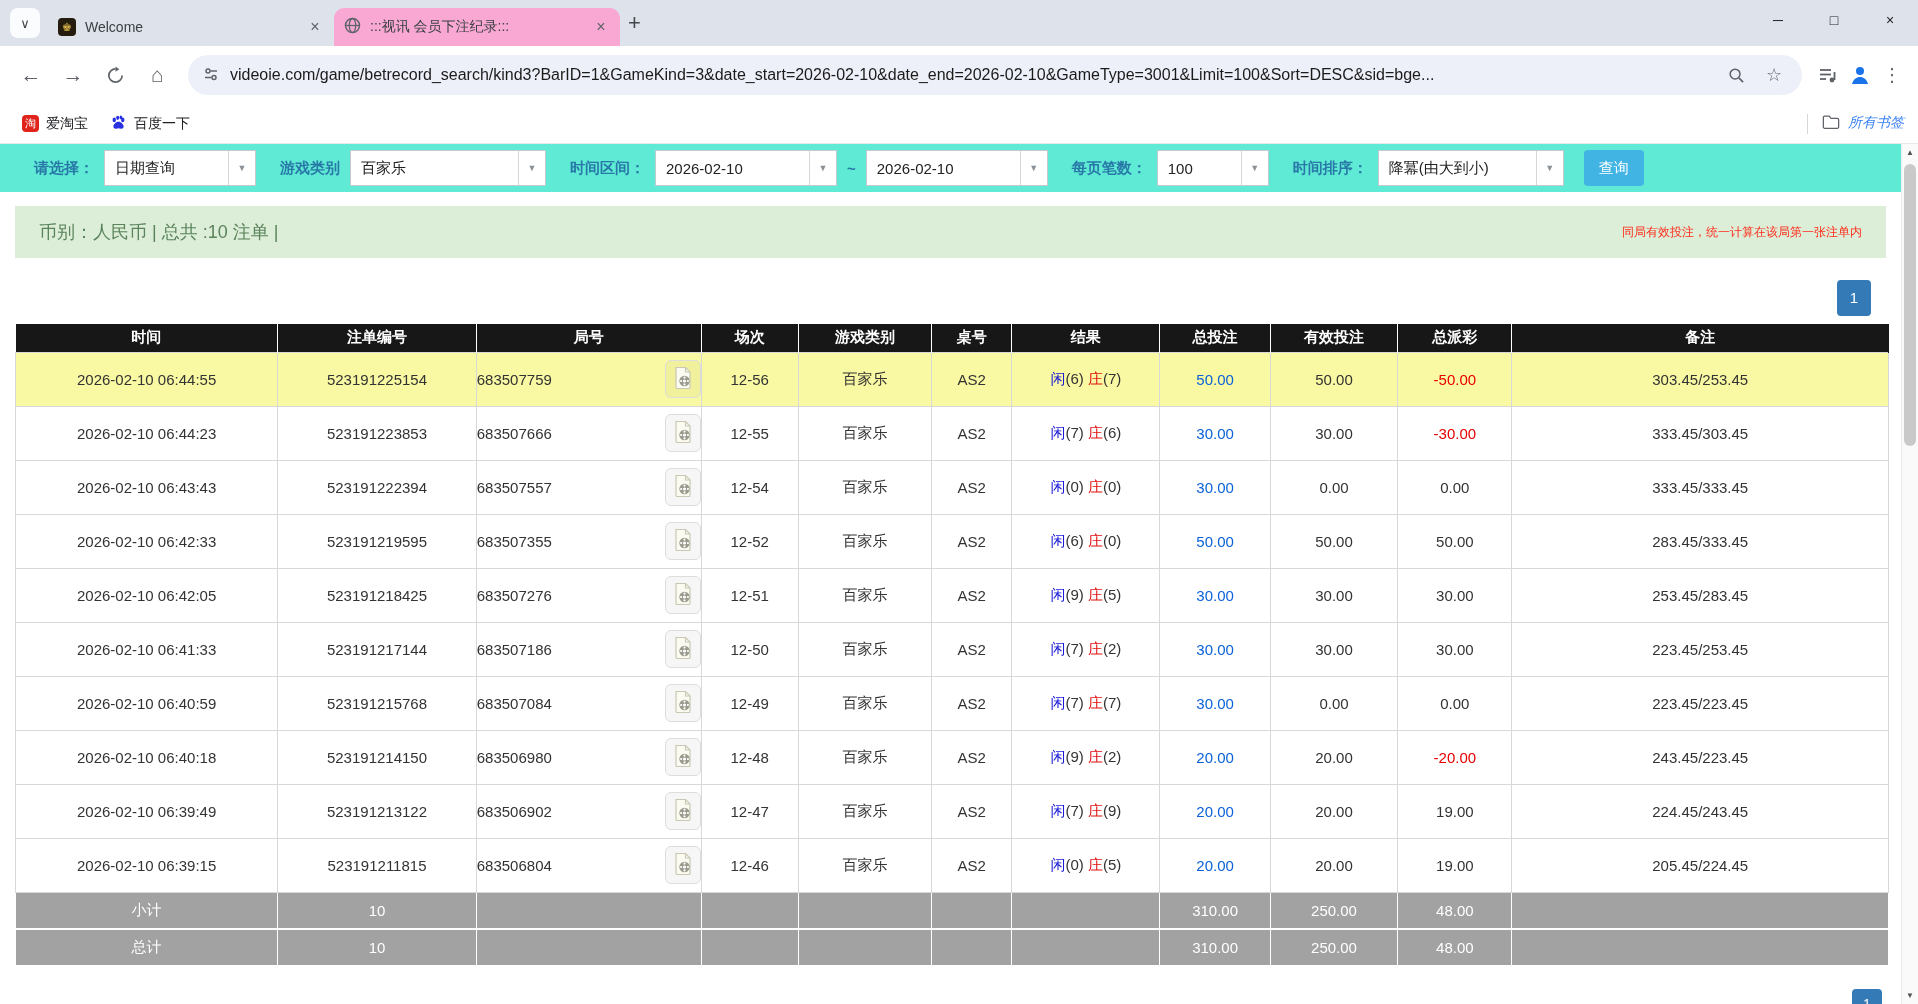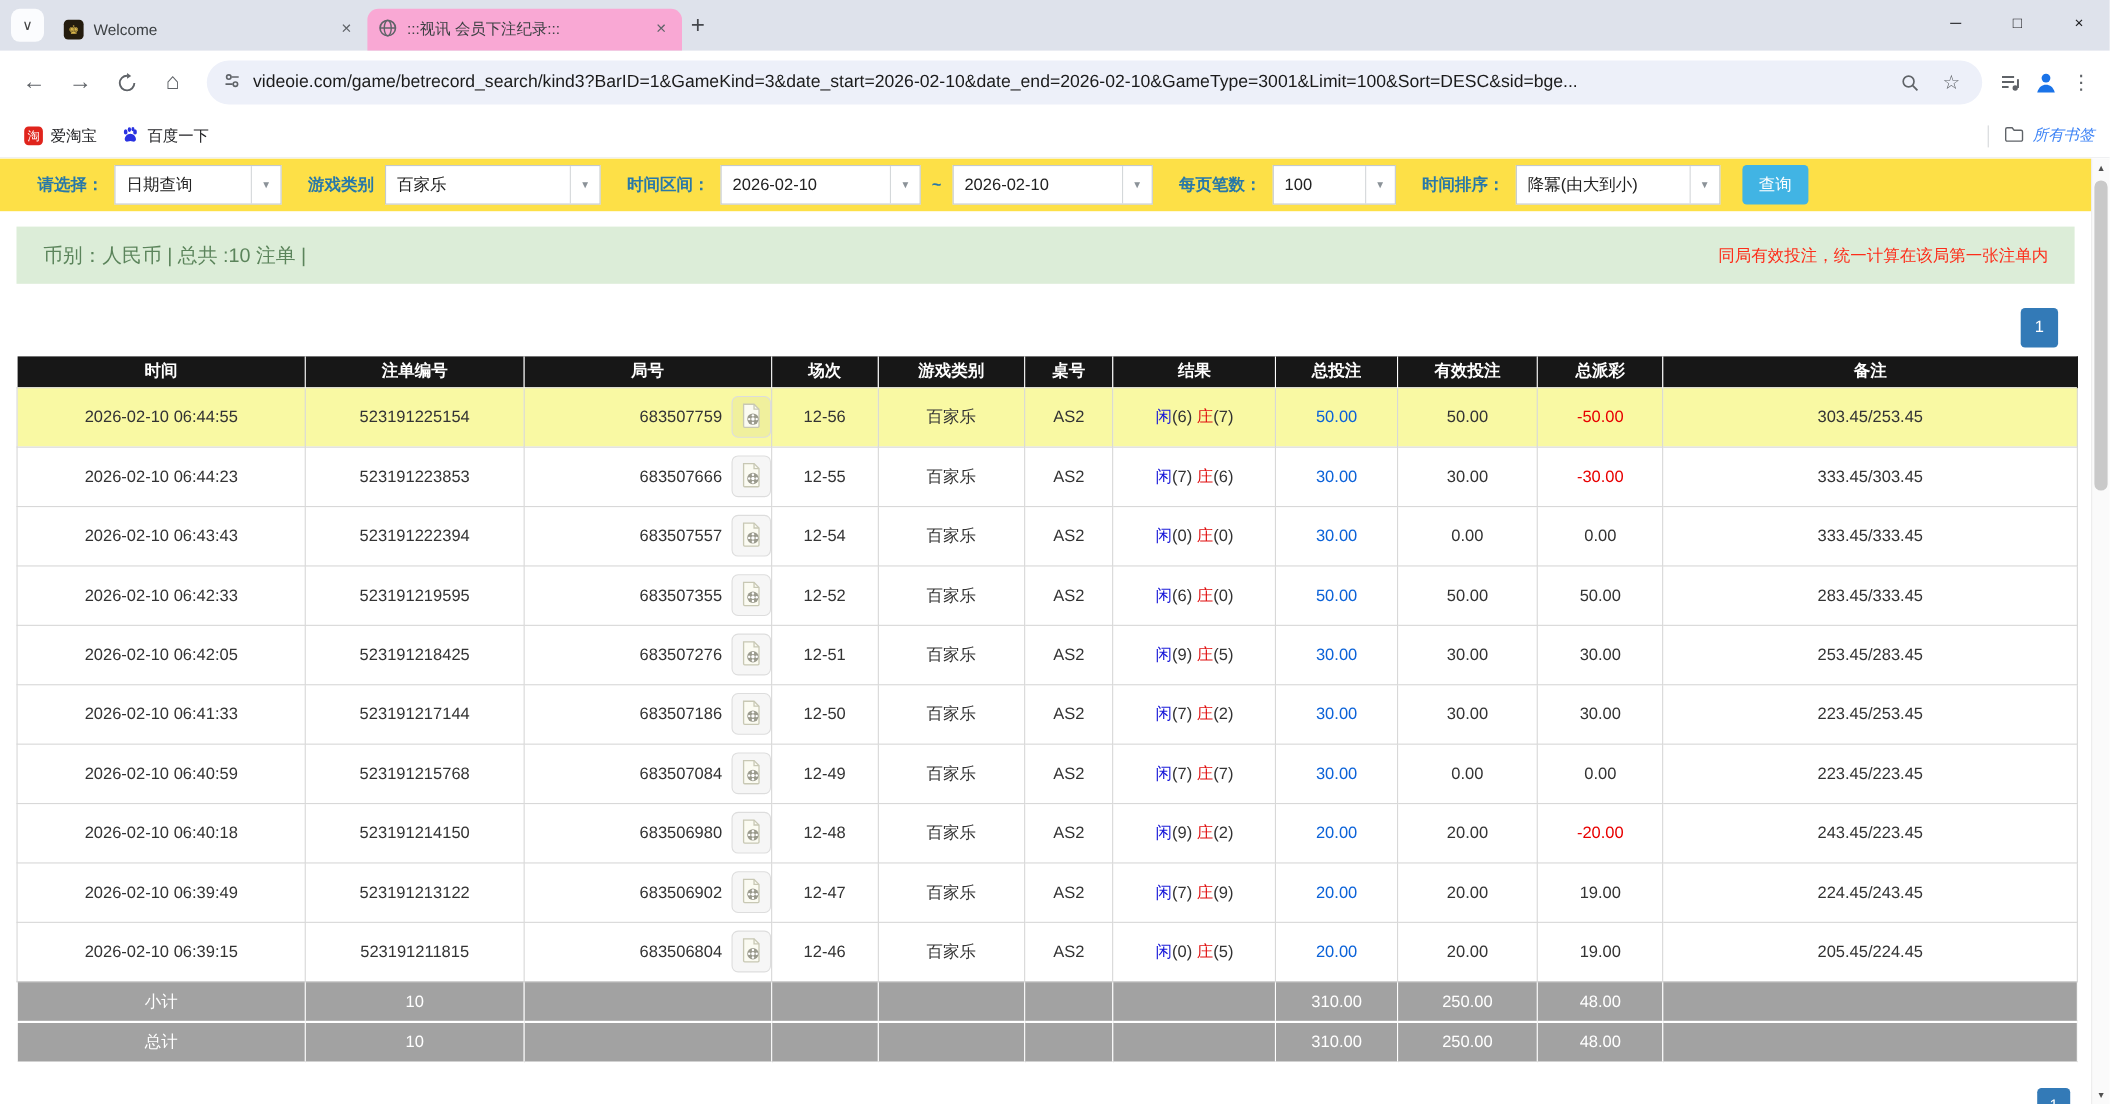--- a/index.html
+++ b/index.html
@@ -33,46 +33,46 @@
   .bm { display:flex; align-items:center; gap:7px; font-size:14px; color:#202124; padding:4px 8px; border-radius:6px; cursor:pointer; }
   .bm-badge { width:17px; height:17px; border-radius:4px; background:#e0241c; color:#fff; font-size:11px;
               display:flex; align-items:center; justify-content:center; }
   .bm-right { margin-left:auto; display:flex; align-items:flex-start; gap:8px; font-size:14px; color:#3b82f6;font-style:italic; }
   .bm-divider { width:1px; height:20px; background:#d5d7da; margin-right:6px; }
 
   
   .page { position:relative; height:860px; background:#fff; overflow:hidden; }
   .content { margin-right:17px; }
 
-  .filterbar { height:48px; background:#fde047; margin:0 0 0 0; display:flex; align-items:center; padding:6px 0 6px 34px; gap:10px; }
+  .filterbar { height:48px; background:#5eead4; margin:0 0 0 0; display:flex; align-items:center; padding:6px 0 6px 34px; gap:10px; }
   .flabel { color:#2878a8; font-weight:bold; font-size:15px; white-space:nowrap; }
   .fselect { height:36px; background:#fff; border:1px solid #c3c9cc; display:flex; align-items:center; cursor:pointer; }
   .fselect .val { padding:0 10px; font-size:15px; color:#222; flex:1; white-space:nowrap; }
   .fselect .arr { width:27px; align-self:stretch; border-left:1px solid #d4d8da; display:flex; align-items:center; justify-content:center; color:#8b9298; font-size:9px; }
   .tilde { color:#2878a8; font-weight:bold; }
   .searchbtn { height:36px; padding:0 15px; background:#41b4e4; color:#fff; border:none; border-radius:4px; font-size:15px; cursor:pointer; }
 
   .greenbar { margin:14px 15px 0 15px; height:52px; background:#dcedd8; display:flex; align-items:center; padding:0 24px; }
   .greenbar .left { color:#5b845b; font-size:18px; }
-  .greenbar .right { margin-left:auto; color:#fd2d1a; font-size:15px; }
+  .greenbar .right { margin-left:auto; color:#fd2d1a; font-size:12px; }
 
   .pagerow { margin:22px 30px 8px 0; text-align:right; height:36px; }
   .pagebtn { display:inline-block; min-width:34px; height:36px; line-height:36px; background:#337ab7; color:#fff;
              text-align:center; border-radius:4px; font-size:15px; cursor:pointer; }
 
   table.bets { border-collapse:collapse; table-layout:fixed; width:1874px; margin-left:15px; }
   table.bets th { background:#171717; color:#fff; font-weight:bold; font-size:15px; height:28px; border-right:1px solid #fff; }
   table.bets th:last-child { border-right:1px solid #171717; }
   table.bets td { height:54px; text-align:center; font-size:15px; color:#333; border:1px solid #d8d8d8; background:#fff; }
   tr.highlight td { background:#f9f9a3; }
   td .blue { color:#0b62d8; }
   td .red  { color:#e80000; }
   .res-x { color:#1616d8; }
   .res-z { color:#e01010; }
-  .roundcell { display:flex; align-items:center; justify-content:flex-end; gap:8px; }
+  .roundcell { display:flex; align-items:center; justify-content:space-between; gap:8px; }
   .video-btn { width:36px; height:38px; border:1px solid #ddd; background:rgba(0,0,0,0.035); border-radius:6px;
                display:inline-flex; align-items:center; justify-content:center; cursor:pointer; padding:0; }
   tr.total-row td { background:#a2a2a2; color:#fff; height:37px; border:1px solid #fff; border-bottom:2px solid #fff; font-size:15px; }
 
   .pagebtn-bottom { position:absolute; right:36px; top:845px; min-width:30px; height:30px; background:#337ab7;
                     border-radius:4px; color:#fff; text-align:center; line-height:30px; font-size:14px; cursor:pointer; }
 
   
   .scrollbar { position:absolute; top:0; right:0; width:17px; height:100%; background:#fafafa; border-left:1px solid #ececec; }
   .scroll-arrow { height:17px; display:flex; align-items:center; justify-content:center; color:#505050; font-size:8px; cursor:pointer; }

